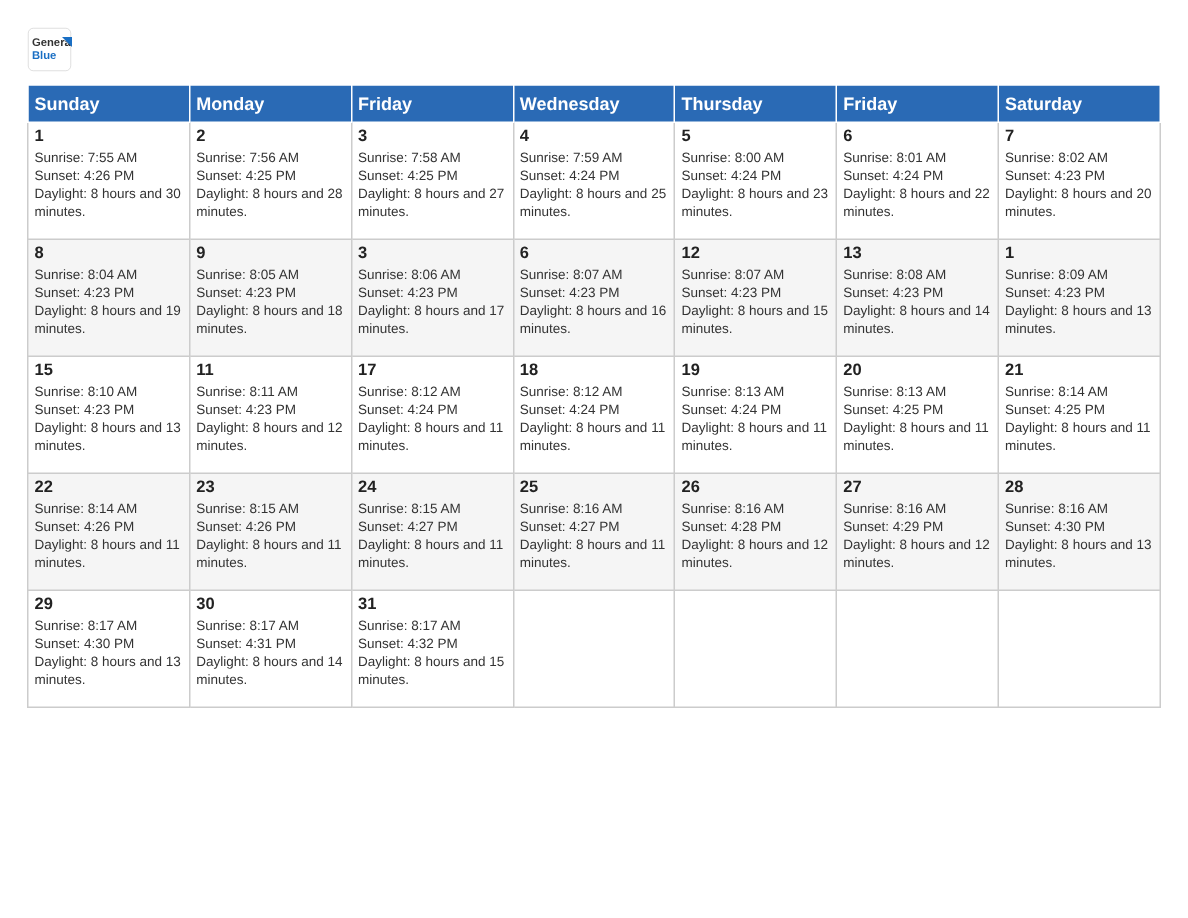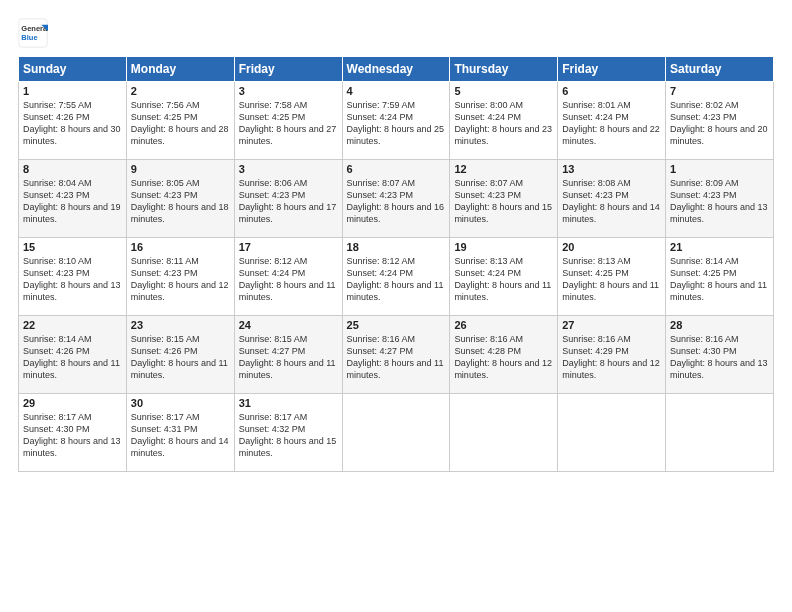--- a/index.html
+++ b/index.html
@@ -201,21 +201,21 @@
             <span class="day-num">1</span>
 <div class="day-info">Sunrise: 8:09 AM<br>Sunset: 4:23 PM<br>Daylight: 8 hours and 13 minutes.</div>
           </td>
         </tr>
         <tr>
           <td>
             <span class="day-num">15</span>
 <div class="day-info">Sunrise: 8:10 AM<br>Sunset: 4:23 PM<br>Daylight: 8 hours and 13 minutes.</div>
           </td>
           <td>
-            <span class="day-num">16</span>
+            <span class="day-num">11</span>
 <div class="day-info">Sunrise: 8:11 AM<br>Sunset: 4:23 PM<br>Daylight: 8 hours and 12 minutes.</div>
           </td>
           <td>
             <span class="day-num">17</span>
 <div class="day-info">Sunrise: 8:12 AM<br>Sunset: 4:24 PM<br>Daylight: 8 hours and 11 minutes.</div>
           </td>
           <td>
             <span class="day-num">18</span>
 <div class="day-info">Sunrise: 8:12 AM<br>Sunset: 4:24 PM<br>Daylight: 8 hours and 11 minutes.</div>
           </td>

